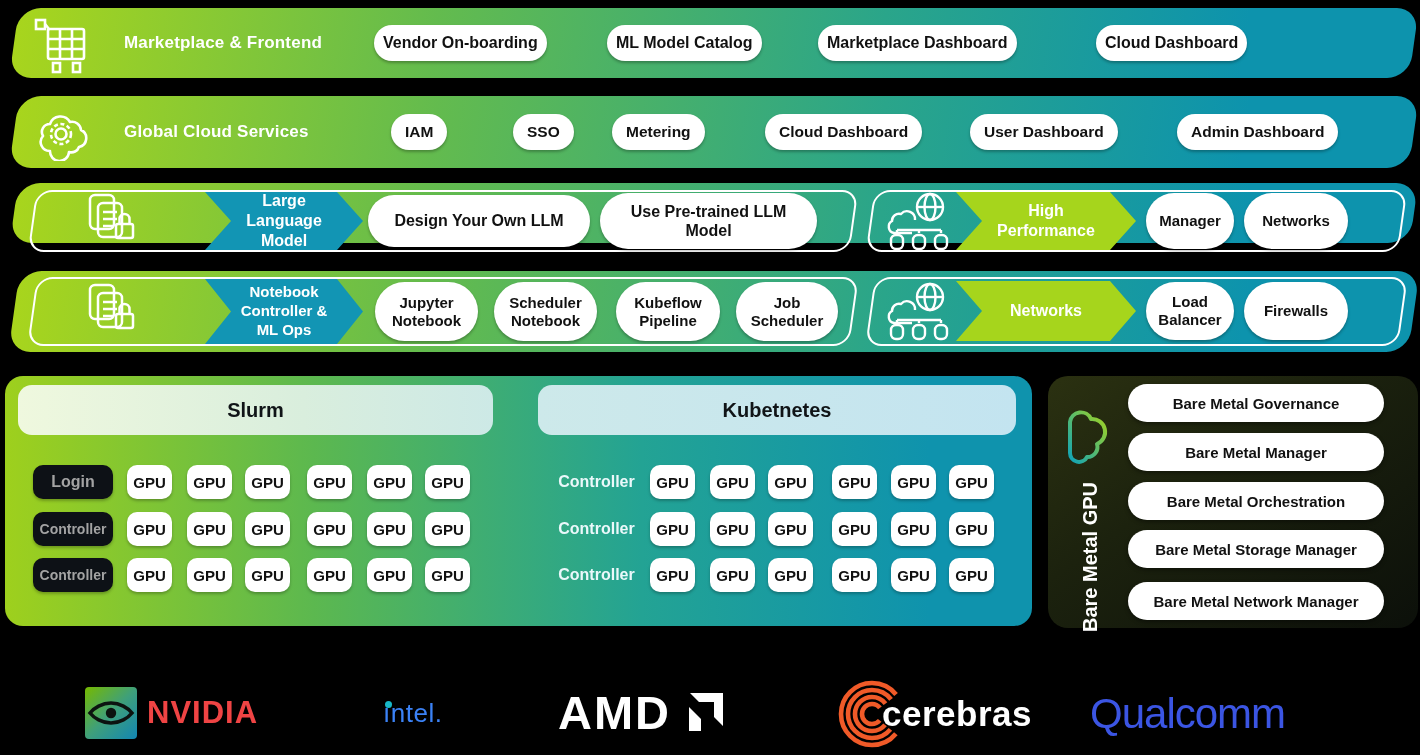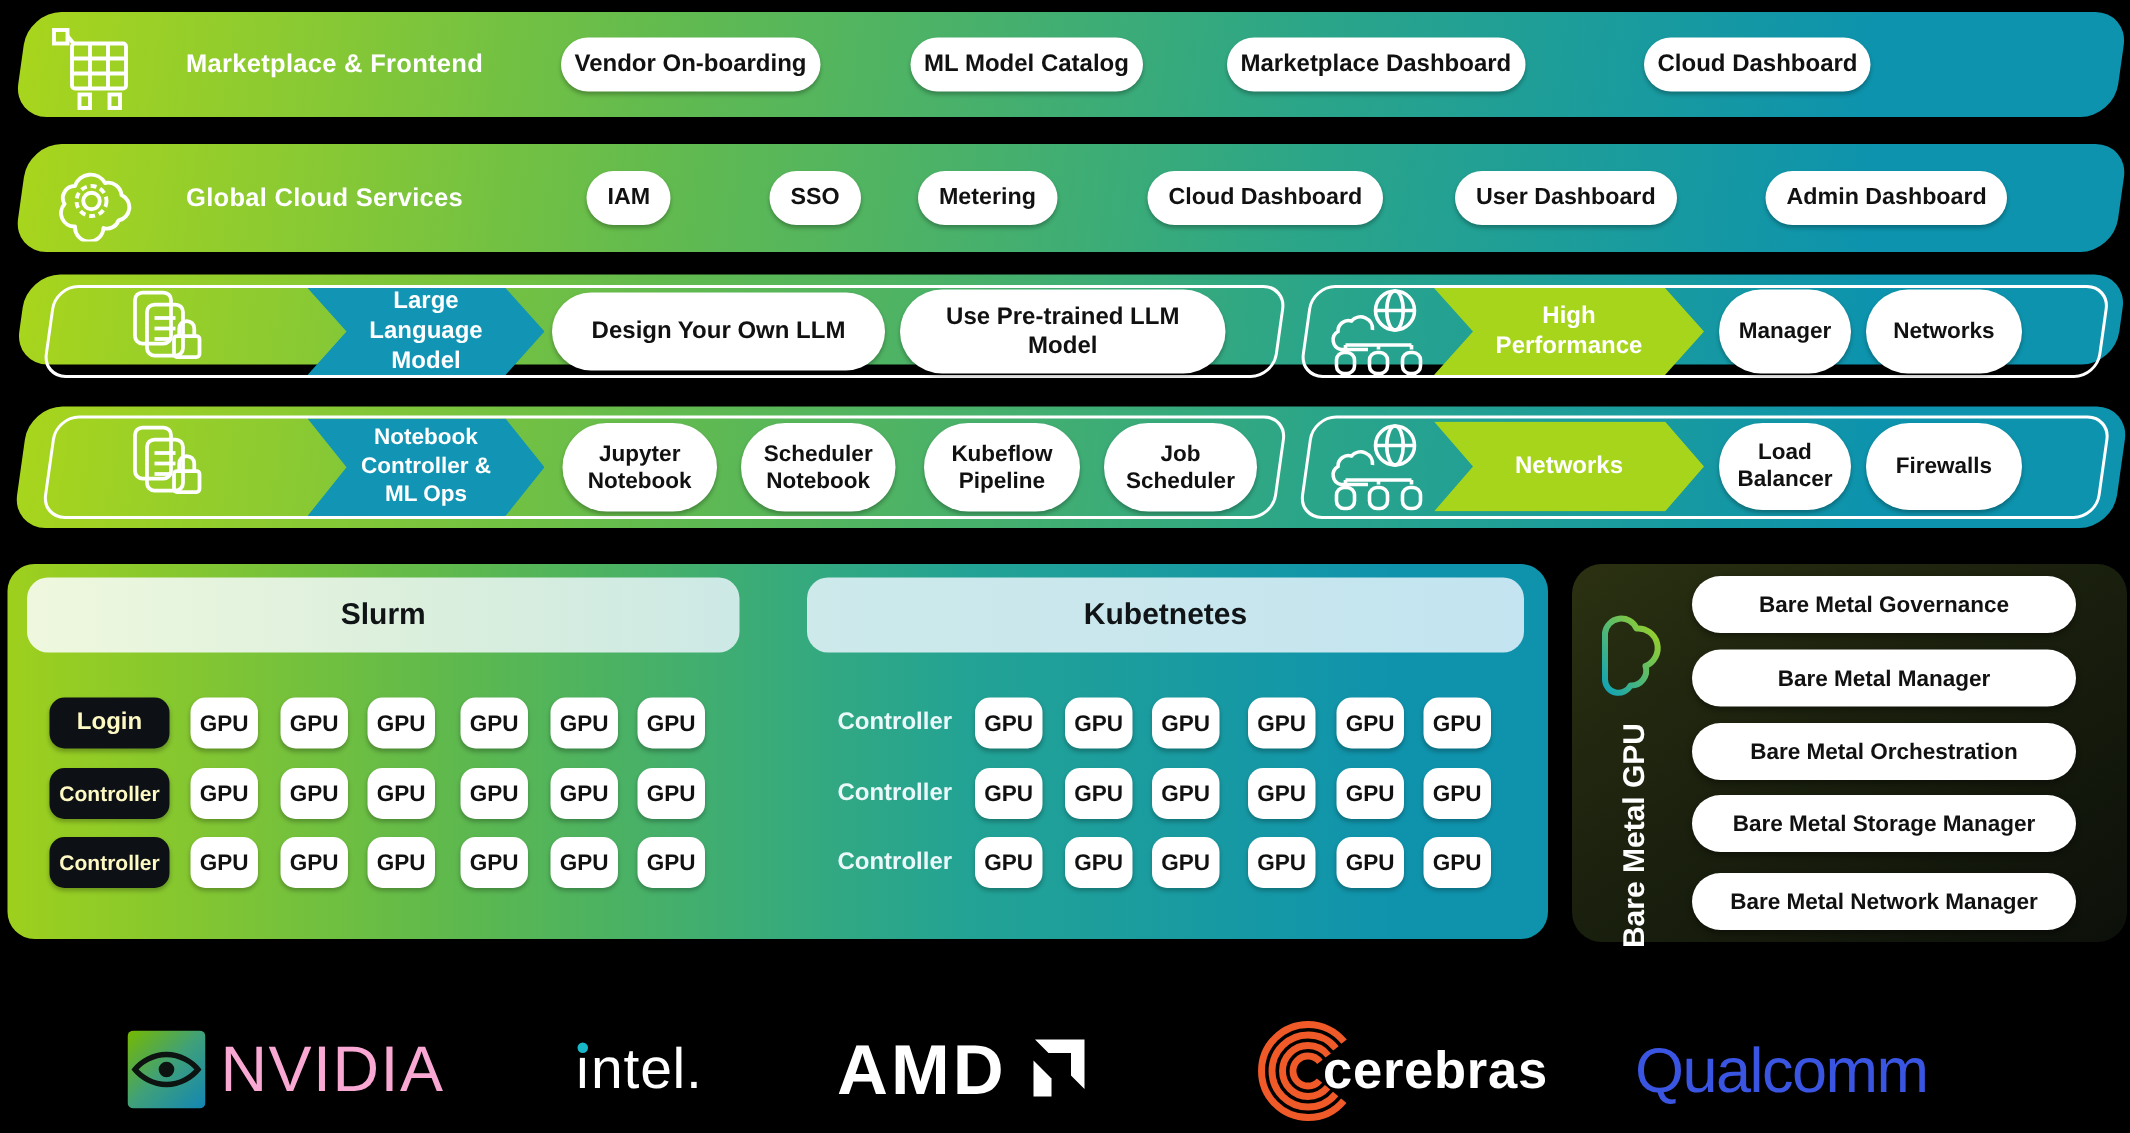--- a/index.html
+++ b/index.html
@@ -64,21 +64,21 @@
     position:absolute;top:9px;height:50px;border-radius:14px;
     display:flex;align-items:center;justify-content:center;
     font-size:20px;font-weight:800;color:#101417;
   }
   #slurm-header{left:13px;width:475px;background:linear-gradient(90deg,#eff8de 0%,#d9eedd 60%,#cde9e6 100%);}
   #kube-header{left:533px;width:478px;background:linear-gradient(90deg,#cde9ea 0%,#c3e4f0 100%);}
   .chip{
     position:absolute;height:34px;border-radius:10px;display:flex;align-items:center;justify-content:center;
     font-weight:700;box-shadow:0 2px 3px rgba(0,0,0,.25);
   }
-  .chip.black{background:#0d1116;color:#fef9c3;width:80px;font-size:15px;}
+  .chip.black{background:#0d1116;color:#a3a3a3;width:80px;font-size:15px;}
   .chip.gpu{background:#fff;color:#111;width:45px;font-size:15px;}
   .ctrl-label{
     position:absolute;width:85px;height:34px;display:flex;align-items:center;justify-content:center;
     color:#eaf8fa;font-weight:700;font-size:16px;
   }
   .r0{top:89px;}.r1{top:136px;}.r2{top:182px;}
   
   .sg0{left:122px;}.sg1{left:182px;}.sg2{left:240px;}.sg3{left:302px;}.sg4{left:362px;}.sg5{left:420px;}
   
   .kg0{left:645px;}.kg1{left:705px;}.kg2{left:763px;}.kg3{left:827px;}.kg4{left:886px;}.kg5{left:944px;}
@@ -98,23 +98,23 @@
     position:absolute;left:80px;width:256px;height:38px;background:#fff;border-radius:999px;
     display:flex;align-items:center;justify-content:center;
     color:#111;font-weight:700;font-size:15px;white-space:nowrap;
     box-shadow:0 2px 4px rgba(0,0,0,.4);
   }
   .bmp0{top:8px;}.bmp1{top:57px;}.bmp2{top:106px;}.bmp3{top:154px;}.bmp4{top:206px;}
   #bm-cloud{position:absolute;left:12px;top:14px;}
   
   .logo{position:absolute;display:flex;align-items:center;}
   #nvidia-logo{left:85px;top:687px;height:52px;}
-  #nvidia-logo .word{color:#f9a8d4;font-size:43px;font-weight:400;letter-spacing:1px;margin-left:10px;}
+  #nvidia-logo .word{color:#ef4444;font-size:31px;font-weight:700;letter-spacing:1px;margin-left:10px;}
   #intel-logo{left:383px;top:689px;height:48px;}
-  #intel-logo .word{color:#ffffff;font-size:38px;font-weight:500;letter-spacing:.5px;position:relative;}
+  #intel-logo .word{color:#3b82f6;font-size:26px;font-weight:500;letter-spacing:.5px;position:relative;}
   .intel-dot{position:absolute;left:2px;top:3px;width:7px;height:7px;border-radius:50%;background:#18b8c8;}
   #amd-logo{left:558px;top:683px;height:58px;}
   #amd-logo .word{color:#fff;font-size:47px;font-weight:800;letter-spacing:2px;margin-right:10px;}
   #cerebras-logo{left:826px;top:676px;height:76px;}
   #cerebras-logo .word{color:#fff;font-size:35px;font-weight:600;letter-spacing:.5px;margin-left:-26px;}
   #qualcomm-logo{left:1090px;top:688px;height:52px;}
   #qualcomm-logo .word{color:#3b55e3;font-size:42px;font-weight:500;letter-spacing:-1px;}
 </style>
 </head>
 <body>

